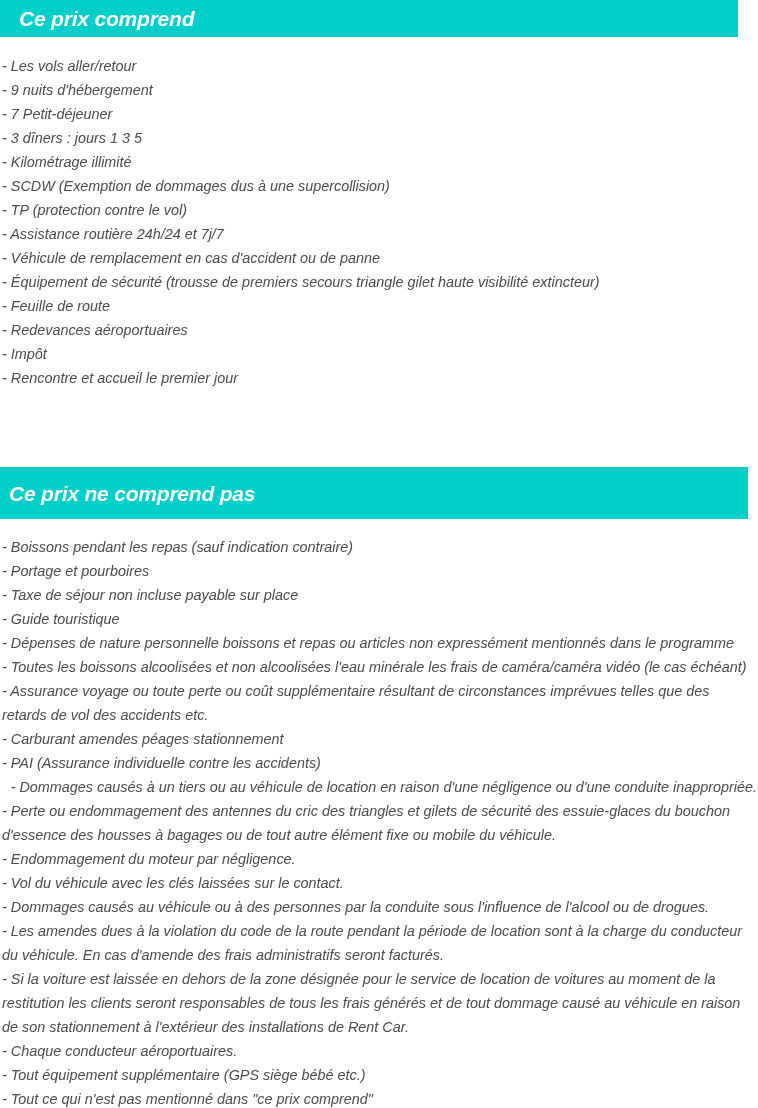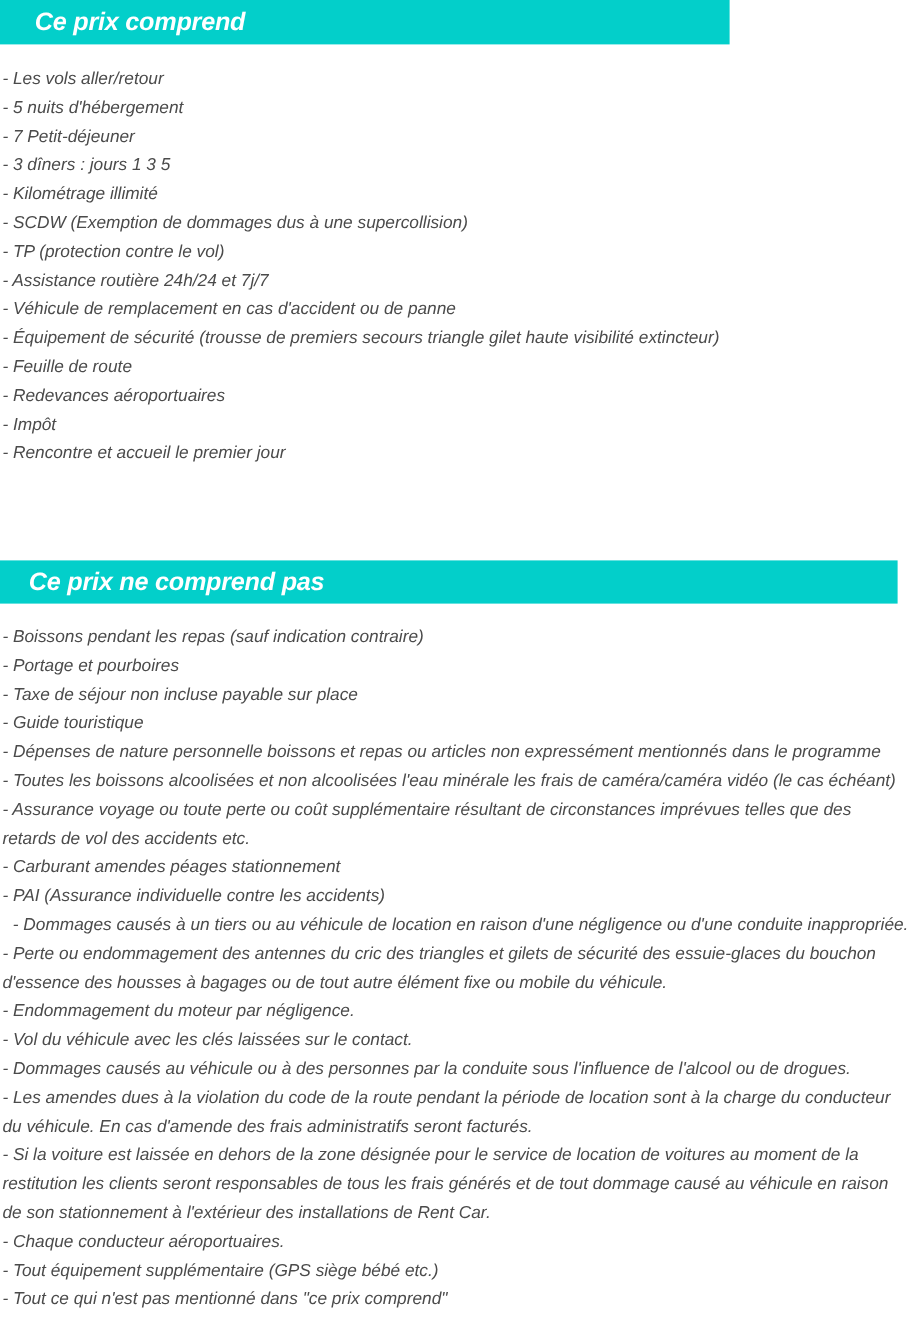--- a/index.html
+++ b/index.html
@@ -28,28 +28,28 @@
     font-style: italic;
     font-weight: bold;
     font-size: 21px;
     line-height: 1;
     letter-spacing: -0.2px;
     display: flex;
     align-items: center;
     box-sizing: border-box;
   }
   .section-header.bar-1 {
-    width: 608px;
+    width: 738px;
     height: 37px;
-    padding-left: 29px;
+    padding-left: 19px;
   }
   .section-header.bar-2 {
     width: 748px;
-    height: 36px;
-    padding-left: 24px;
+    height: 52px;
+    padding-left: 9px;
   }
 
   
   .list-block {
     padding: 0 0 0 2px;
     box-sizing: border-box;
   }
   .list-item {
     font-family: "Liberation Sans", sans-serif;
     font-style: italic;
@@ -85,21 +85,21 @@
 <body>
 
 <div class="page">
 
   <div class="section-header bar-1" style="background: rgb(3, 207, 202); color: rgb(255, 255, 255);">
     <span>Ce prix comprend</span>
   </div>
 
   <div class="list-block block-included" id="list-included">
       <div class="list-item" style="color: rgb(75, 75, 75);">- Les vols aller/retour</div>
-      <div class="list-item" style="color: rgb(75, 75, 75);">- 5 nuits d'hébergement</div>
+      <div class="list-item" style="color: rgb(75, 75, 75);">- 9 nuits d'hébergement</div>
       <div class="list-item" style="color: rgb(75, 75, 75);">- 7 Petit-déjeuner</div>
       <div class="list-item" style="color: rgb(75, 75, 75);">- 3 dîners : jours 1 3 5</div>
       <div class="list-item" style="color: rgb(75, 75, 75);">- Kilométrage illimité</div>
       <div class="list-item" style="color: rgb(75, 75, 75);">- SCDW (Exemption de dommages dus à une supercollision)</div>
       <div class="list-item" style="color: rgb(75, 75, 75);">- TP (protection contre le vol)</div>
       <div class="list-item" style="color: rgb(75, 75, 75);">- Assistance routière 24h/24 et 7j/7</div>
       <div class="list-item" style="color: rgb(75, 75, 75);">- Véhicule de remplacement en cas d'accident ou de panne</div>
       <div class="list-item" style="color: rgb(75, 75, 75);">- Équipement de sécurité (trousse de premiers secours triangle gilet haute visibilité extincteur)</div>
       <div class="list-item" style="color: rgb(75, 75, 75);">- Feuille de route</div>
       <div class="list-item" style="color: rgb(75, 75, 75);">- Redevances aéroportuaires</div>

